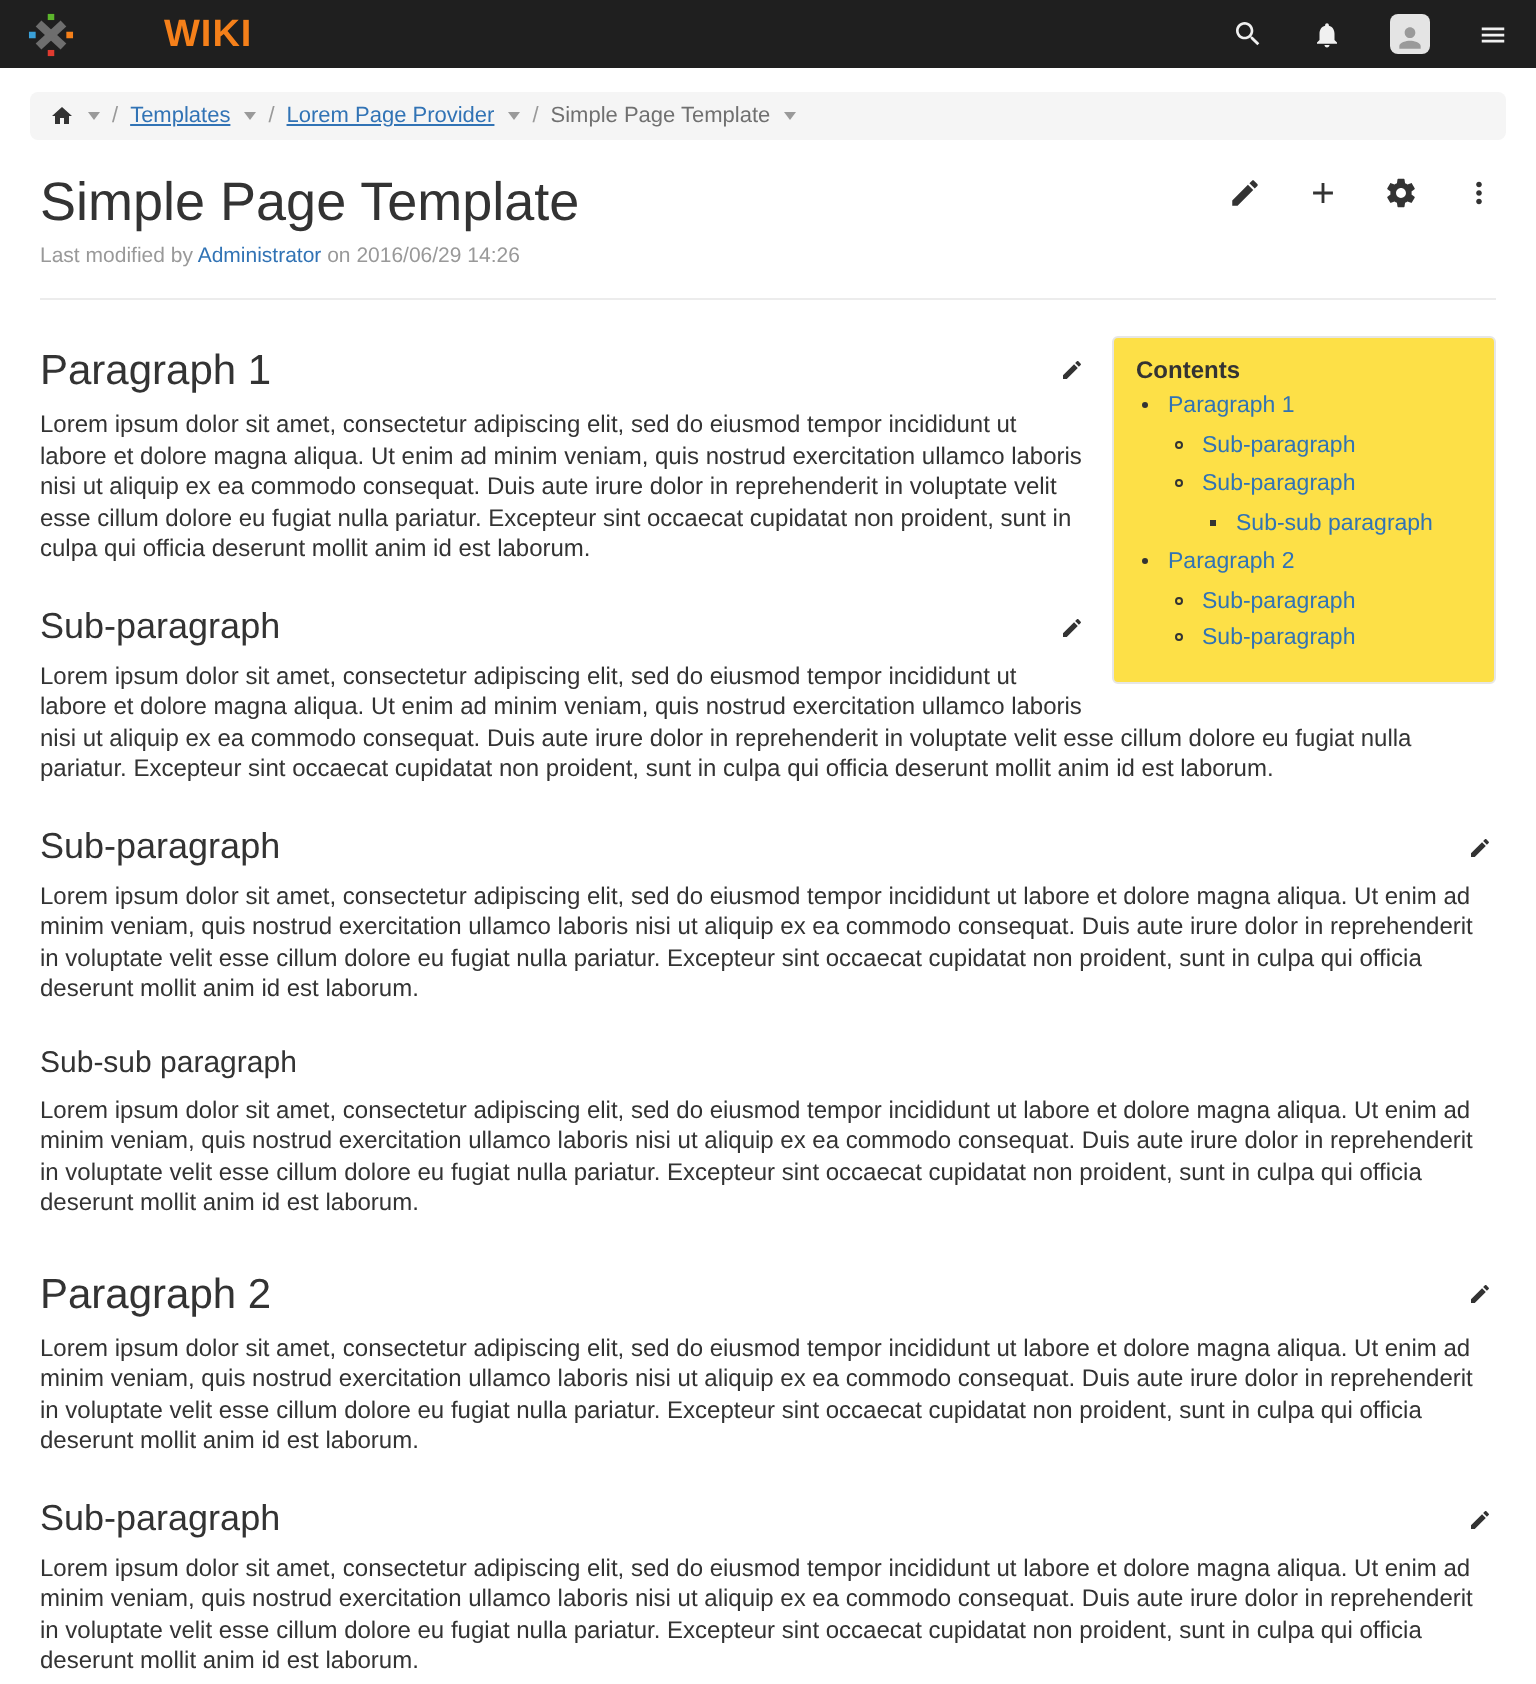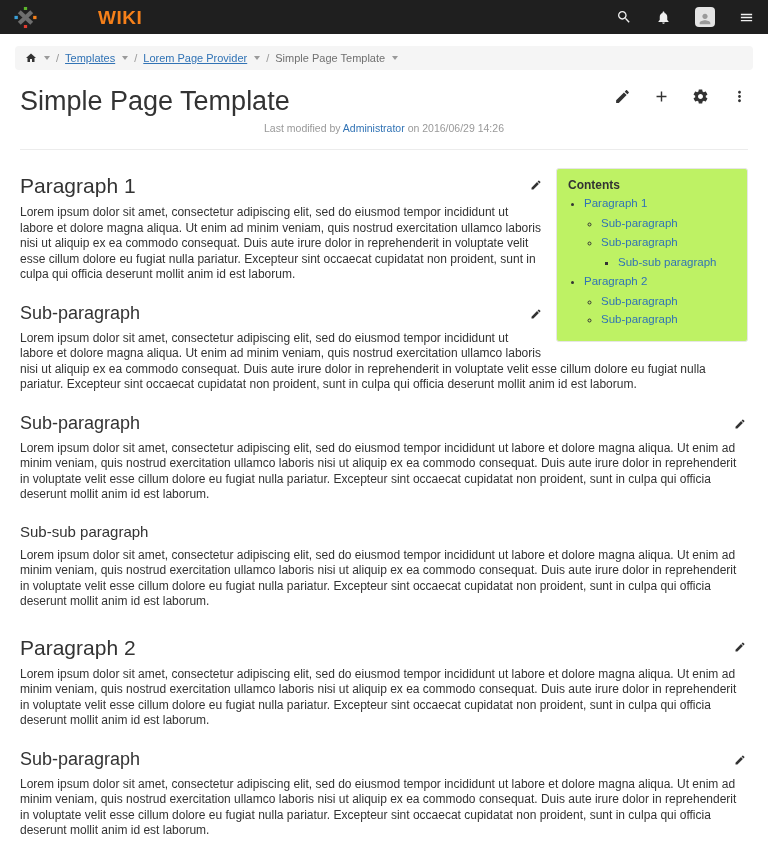--- a/index.html
+++ b/index.html
@@ -15,21 +15,21 @@
 
   
   .navbar {
     height:34px; background:#1f1f1f;
     display:flex; align-items:center;
     padding:0 14px;
   }
   .logo { display:flex; align-items:center; cursor:pointer; }
   .logo-wiki {
     color:#F5801A; font-weight:bold; font-size:19px;
-    letter-spacing:.5px; margin-left:17px; line-height:1;padding-left:44px;
+    letter-spacing:.5px; margin-left:1px; line-height:1;padding-left:44px;
   }
   .nav-icons { margin-left:auto; display:flex; align-items:center; gap:24px; }
   .nav-icon { display:inline-flex; cursor:pointer; }
   .avatar-box {
     width:20px; height:20px; background:#e4e4e4; border-radius:4px;
     display:flex; align-items:flex-end; justify-content:center; overflow:hidden;
     cursor:pointer;
   }
 
   
@@ -46,29 +46,29 @@
     border-left:3.5px solid transparent; border-right:3.5px solid transparent;
     border-top:4px solid #9a9a9a; cursor:pointer;
   }
 
   
   .main { padding:0 15px; }
   .title-row { display:flex; justify-content:space-between; align-items:flex-start; padding:0 5px; }
   .page-title { font-size:27px; font-weight:400; color:#333; margin:16px 0 5px; }
   .toolbar { display:flex; gap:22px; padding-top:18px; }
   .toolbar .tb-icon { cursor:pointer; display:inline-flex; }
-  .doc-meta { font-size:10.5px; color:#999; padding:0 5px;text-align:center; }
+  .doc-meta { font-size:10.5px; color:#999; padding:0 5px; }
   .doc-meta a { color:#3173B5; }
   .title-hr { border:0; border-top:1px solid #ececec; margin:15px 5px 0; }
 
   
   #doc-content { padding:2px 5px 0; }
   .toc-panel {
     float:right; width:192px;
-    background:#bef264; border:1px solid #e6e6e6; border-radius:3px;
+    background:#fde047; border:1px solid #e6e6e6; border-radius:3px;
     padding:9px 8px 12px 10px; margin:16px 0 10px 12px;
     font-size:11.5px;
   }
   .toc-title { font-weight:bold; font-size:12px; color:#333; margin:0 0 2px 1px; }
   .toc-panel ul { margin:2px 0 0; padding-left:17px; }
   .toc-panel li { line-height:1.6; }
   .toc-panel a { color:#3173B5; }
   ul.toc-l1 { list-style-type:disc; }
   ul.toc-l2 { list-style-type:circle; }
   ul.toc-l3 { list-style-type:square; }

